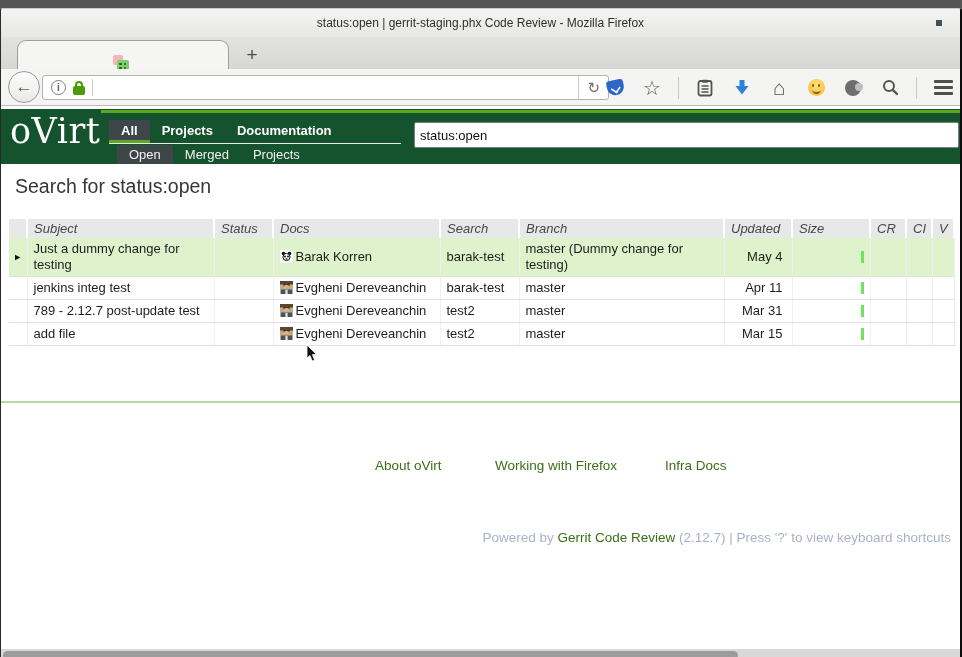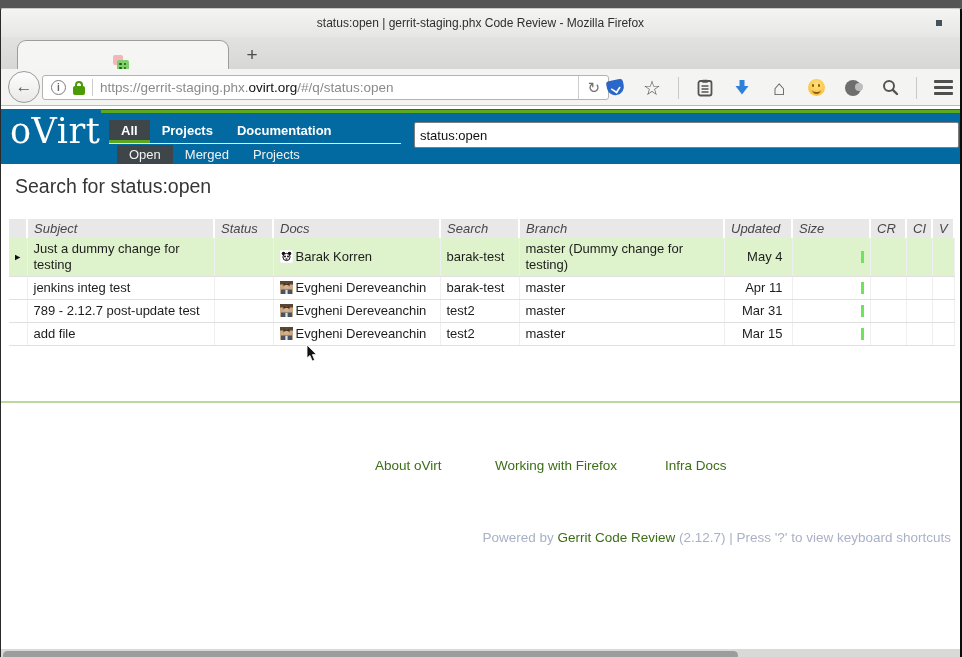--- a/index.html
+++ b/index.html
@@ -61,21 +61,21 @@
     border-left:2px solid #fff; border-bottom:2px solid #fff; transform:rotate(-45deg) scale(.8); }
   .smiley { width:17px; height:17px; border-radius:50%; background:radial-gradient(circle at 50% 35%,#ffe27a,#f5b735); position:relative; }
   .smiley::before { content:""; position:absolute; left:4px; top:5px; width:2.5px; height:2.5px; background:#8a5a16; border-radius:50%; box-shadow:6px 0 0 #8a5a16; }
   .smiley::after { content:""; position:absolute; left:4px; top:7px; width:9px; height:6px;
     border-bottom:2px solid #8a5a16; border-radius:0 0 9px 9px; }
   .darkglobe { width:16px; height:16px; border-radius:50%; background:#6e6e6e; position:relative; }
   .darkglobe::after { content:""; position:absolute; right:-2px; top:3px; width:8px; height:8px; border-radius:50%; background:#bdbdbd; }
   .hamburger { display:flex; flex-direction:column; gap:3px; }
   .hamburger i { width:19px; height:3px; background:#4f4f4f; border-radius:1px; }
   
-  .site-header { position:absolute; left:0; top:100px; width:100%; height:55px; background:#0369a1; }
+  .site-header { position:absolute; left:0; top:100px; width:100%; height:55px; background:#14532d; }
   .green-line { position:absolute; left:100px; top:1px; right:0; height:3px; background:#5ca81e; }
   .logo { position:absolute; left:9px; top:2px; font-family:"DejaVu Serif","Liberation Serif",serif;
     font-size:35px; color:#fff; letter-spacing:.5px; }
   .gnav { position:absolute; left:108px; top:11px; width:292px; }
   .gnav-row1 { display:flex; border-bottom:1px solid #e7eaea; }
   .gnav-row1 .nitem { padding:3px 12px 2px; font-size:13px; font-weight:bold; color:#fff;
     border-bottom:3px solid transparent; }
   .gnav-row1 .nitem.active { background:#3e464a; border-bottom-color:#5ca81e; }
   .gnav-row2 { display:flex; margin-left:8px; margin-top:1px; }
   .gnav-row2 .nitem { padding:2px 12px; font-size:13px; color:#f2f2f2; }
@@ -140,21 +140,20 @@
 
   <div class="navbar">
     <div class="backbtn">←</div>
     <div class="urlfield">
       <span class="info-i">i</span>
       <span class="lock">
           <span class="shackle"></span>
           <span class="bodyp"></span>
         </span>
       <span class="url-sep"></span>
-      <span class="urltext"><span>https://gerrit-staging.phx.</span><b>ovirt.org</b><span>/#/q/status:open</span></span>
       <span class="url-spacer"></span>
       <span class="reload">↻</span>
     </div>
     <div class="toolicons">
       <span class="ticon">
           <span class="pocket"></span>
         </span>
       <span class="ticon glyph20">☆</span>
       <span class="tool-sep"></span>
       <span class="ticon">

